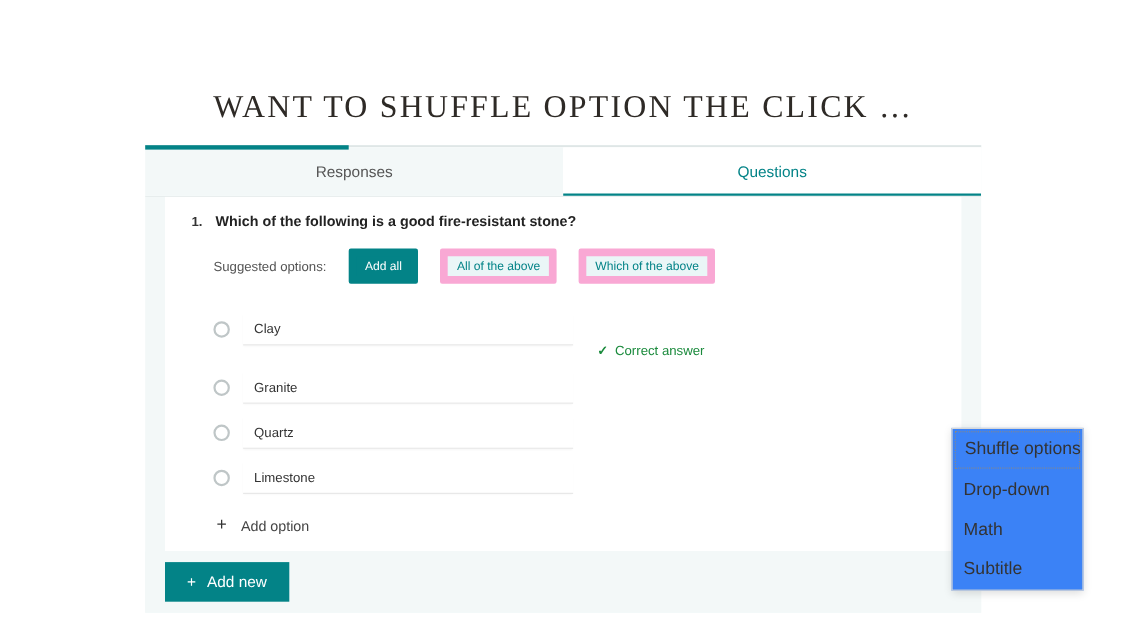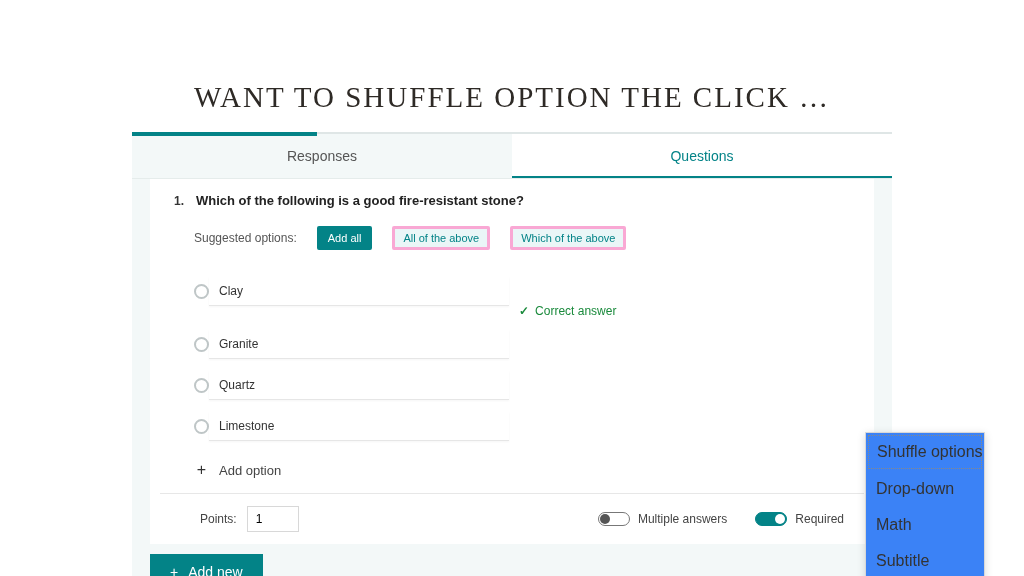--- a/index.html
+++ b/index.html
@@ -69,39 +69,40 @@
   .q-text { font-size: 13px; font-weight: 600; color: #222; }
   .suggest-row {
     display: flex;
     align-items: center;
     gap: 20px;
     padding: 8px 6px 10px 34px;
     font-size: 12px;
   }
   .suggest-label { color: #555; }
   .pill {
-    border: 3px solid #f9a8d4;
+    border: 7px solid #f9a8d4;
     background: #eaf6f7;
     color: #038387;
     font-size: 11px;
     padding: 3px 8px;
     border-radius: 2px;
     cursor: pointer;
   }
   .pill.primary {
     background: #038387;
     color: #fff;
     border-color: #038387;
   }
   .options {
     padding: 4px 6px 0 34px;
   }
   .option-row {
     display: flex;
     align-items: center;
+    gap: 12px;
     margin-bottom: 12px;
   }
   .radio {
     width: 15px;
     height: 15px;
     border: 2px solid #bfc6c7;
     border-radius: 50%;
     flex-shrink: 0;
   }
   .option-box {
@@ -269,37 +270,20 @@
         <span class="radio"></span>
         <div class="option-box">Limestone</div>
       </div>
     </div>
 
     <div class="add-option">
       <span class="plus">+</span>
       <span>Add option</span>
     </div>
 
-    <div class="footer-row">
-      <span>Points:</span>
-      <input class="points-input" value="1" style="">
-      <div class="spacer"></div>
-      <div class="toggle">
-        <div class="switch off">
-            <div class="knob"></div>
-          </div>
-        <span>Multiple answers</span>
-      </div>
-      <div class="toggle">
-        <div class="switch on">
-            <div class="knob"></div>
-          </div>
-        <span>Required</span>
-      </div>
-    </div>
   </div>
 
   <div class="add-new-bar">
     <button class="add-new-btn">
       <span>+</span>
       <span>Add new</span>
     </button>
   </div>
 
   <div class="context-menu">

